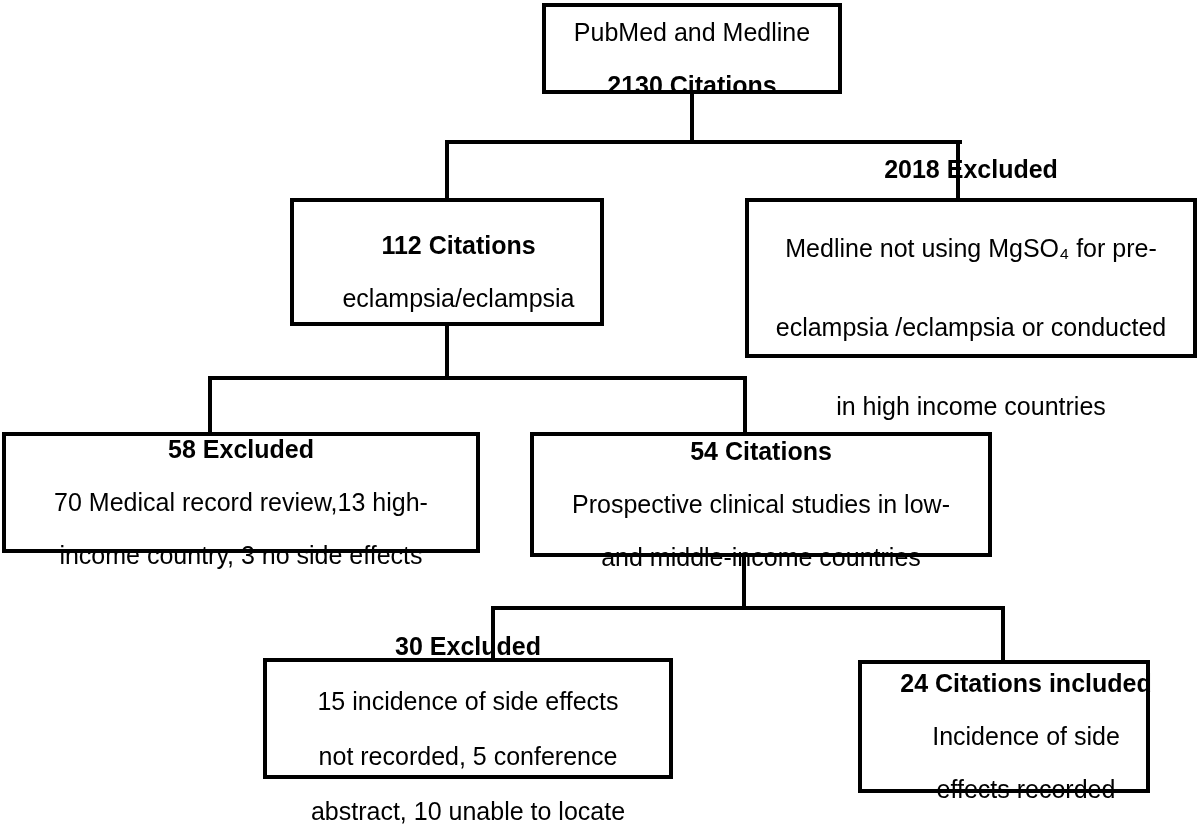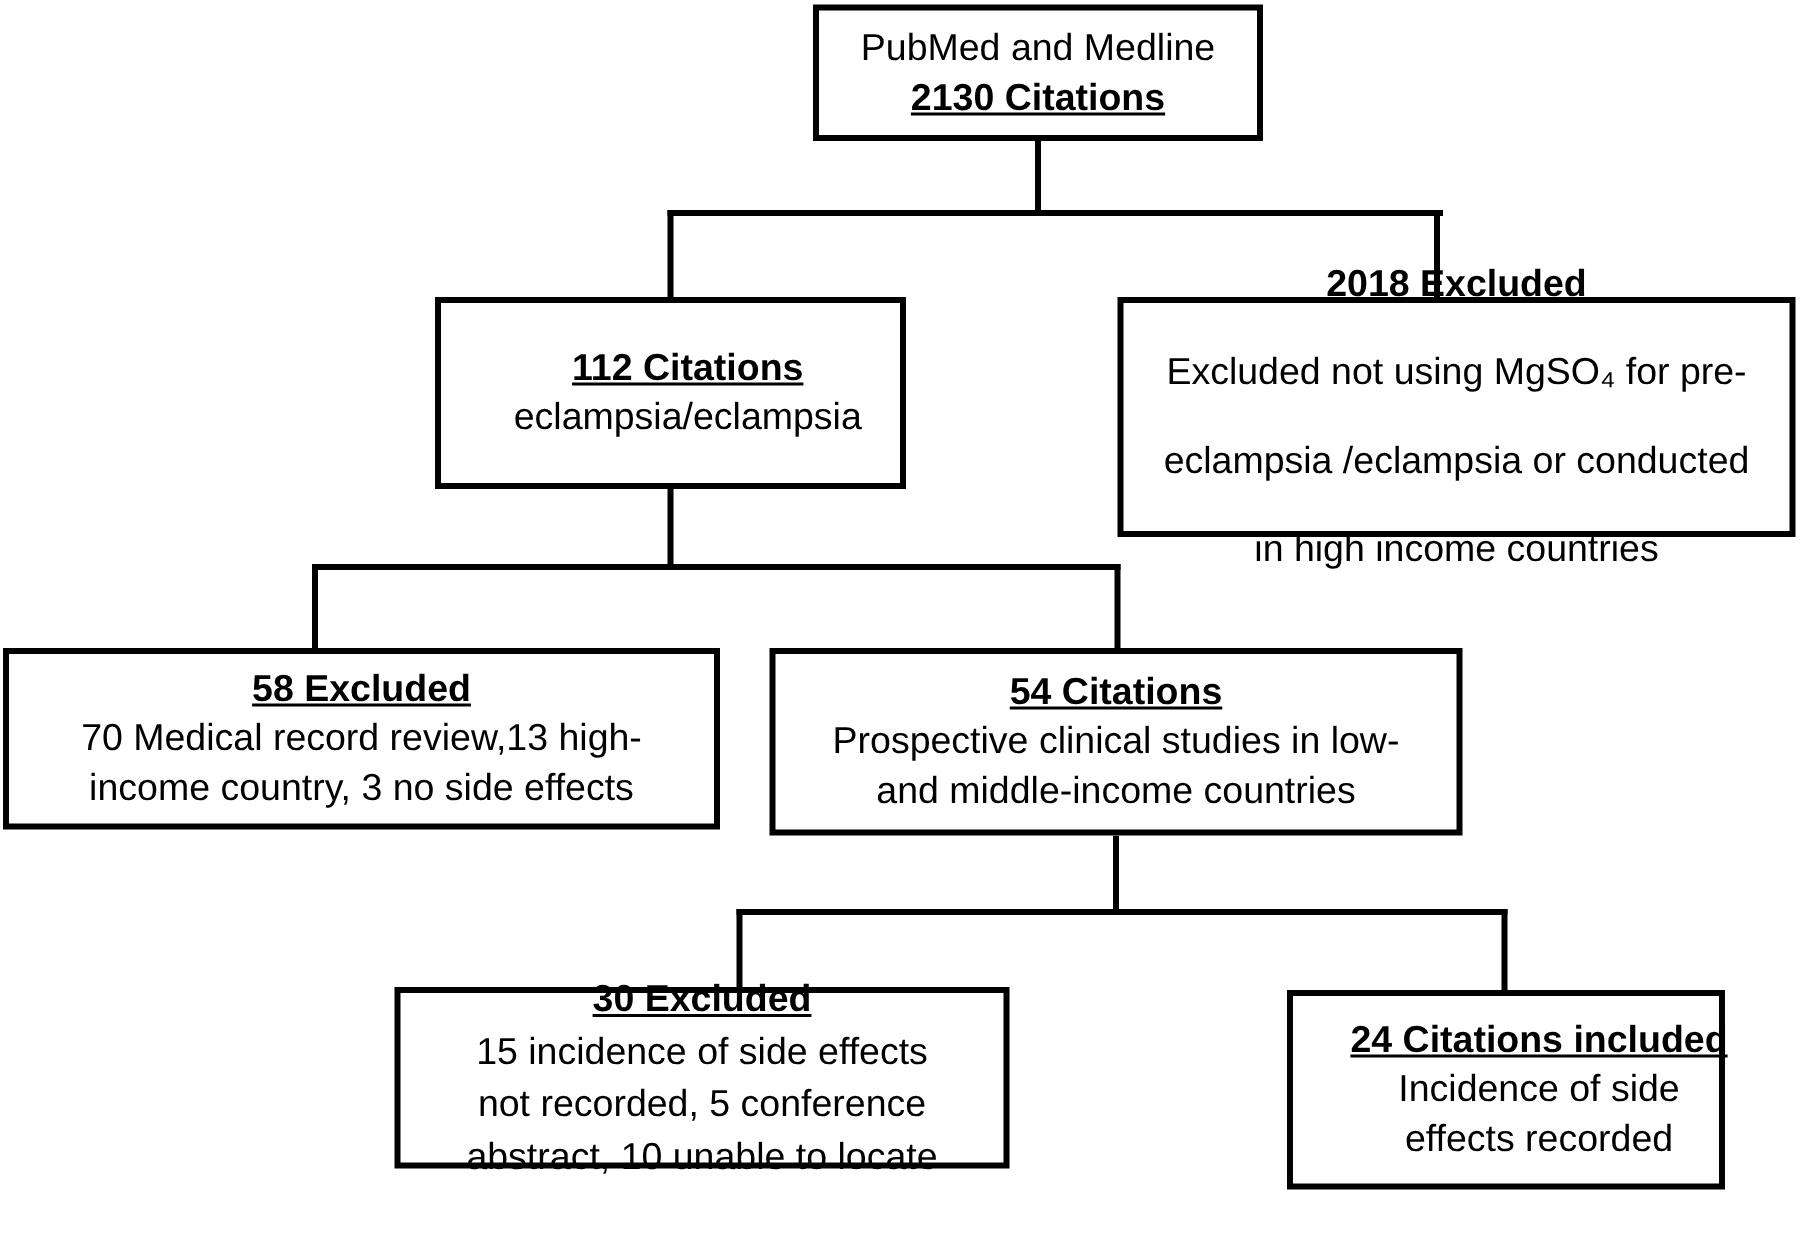--- a/index.html
+++ b/index.html
@@ -24,24 +24,24 @@
     display: flex;
     flex-direction: column;
     justify-content: center;
     align-items: center;
     text-align: center;
     font-size: 25px;
     line-height: 33px;
   }
   .node .ln {
     white-space: nowrap;
+    margin-top: 20px;
   }
   .node .bold {
     font-weight: bold;
-    text-decoration: underline;
   }
   .edge {
     position: absolute;
     background: #000000;
   }
 </style>
 </head>
 <body>
 
 <div class="canvas">
@@ -66,32 +66,32 @@
     <div class="ln bold">2130 Citations</div>
   </div>
 
   <div class="node" style="left:290px; top:198px; width:314px; height:128px;padding-left:23px;">
     <div class="ln bold">112 Citations</div>
     <div class="ln">eclampsia/eclampsia</div>
   </div>
 
   <div class="node" style="left:745px; top:198px; width:452px; height:160px;gap:26px;">
     <div class="ln bold">2018 Excluded</div>
-    <div class="ln">Excluded not using MgSO₄ for pre-</div>
+    <div class="ln">Medline not using MgSO₄ for pre-</div>
     <div class="ln">eclampsia /eclampsia or conducted</div>
     <div class="ln">in high income countries</div>
   </div>
 
   <div class="node" style="left:2px; top:432px; width:478px; height:121px;">
     <div class="ln bold">58 Excluded</div>
     <div class="ln">70 Medical record review,13 high-</div>
     <div class="ln">income country, 3 no side effects</div>
   </div>
 
-  <div class="node" style="left:513px; top:432px; width:462px; height:125px;">
+  <div class="node" style="left:530px; top:432px; width:462px; height:125px;">
     <div class="ln bold">54 Citations</div>
     <div class="ln">Prospective clinical studies in low-</div>
     <div class="ln">and middle-income countries</div>
   </div>
 
   <div class="node" style="left:263px; top:658px; width:410px; height:121px; line-height:35px;">
     <div class="ln bold">30 Excluded</div>
     <div class="ln">15 incidence of side effects</div>
     <div class="ln">not recorded, 5 conference</div>
     <div class="ln">abstract, 10 unable to locate</div>

